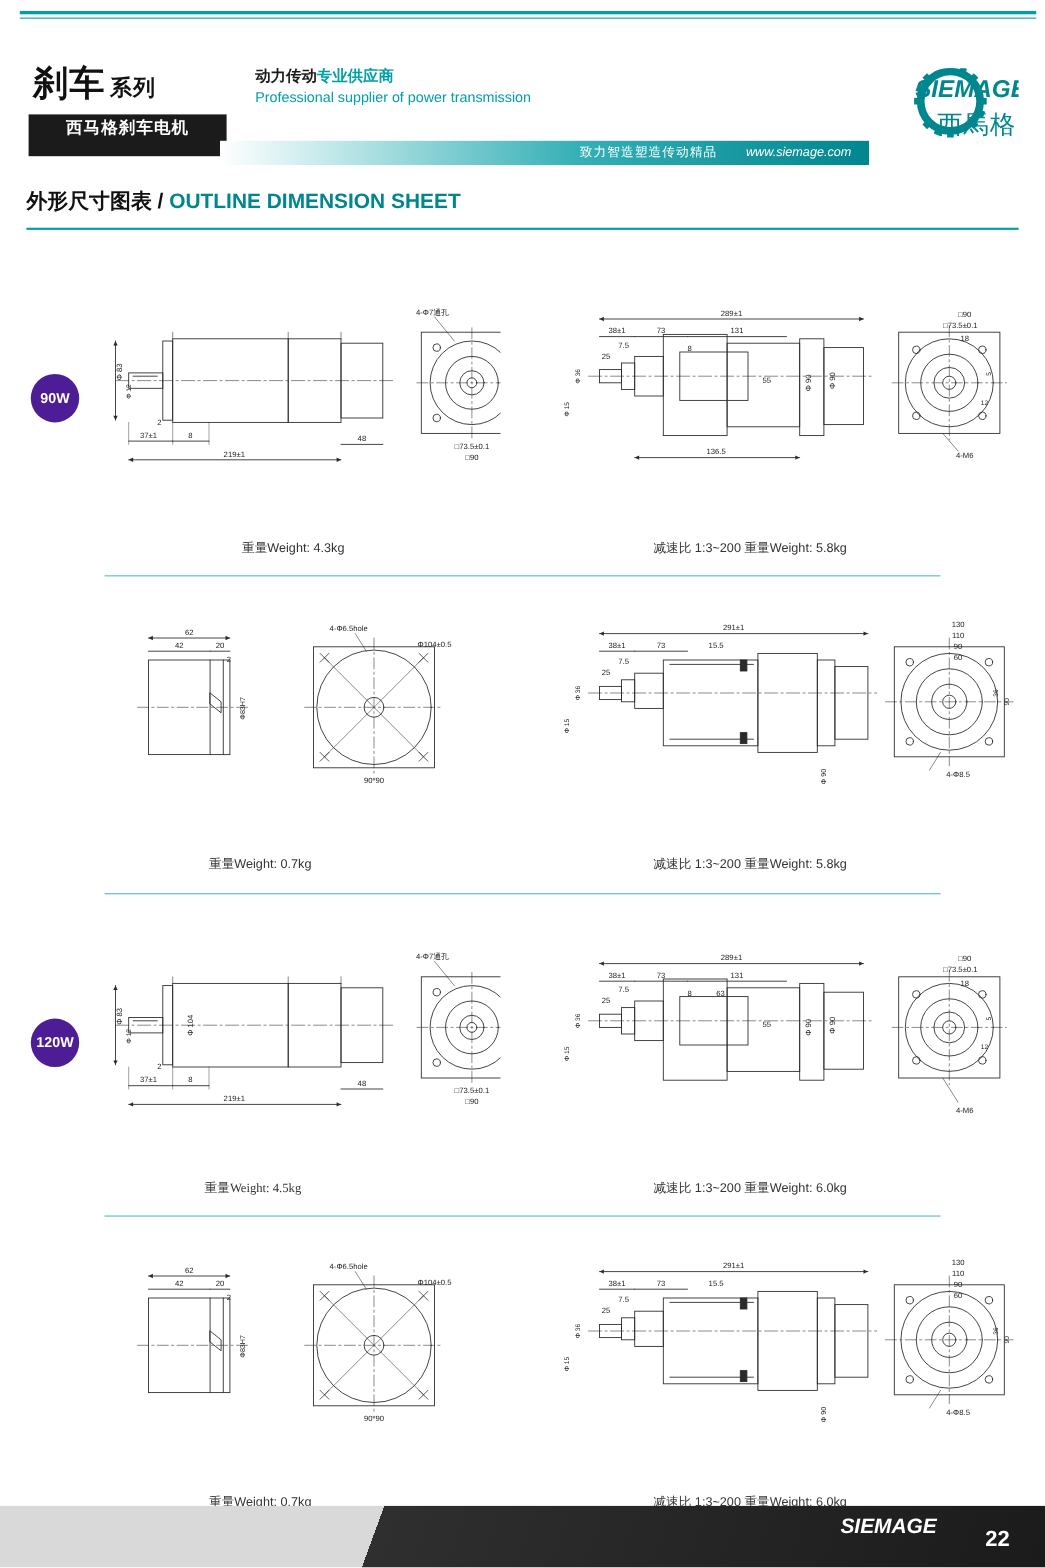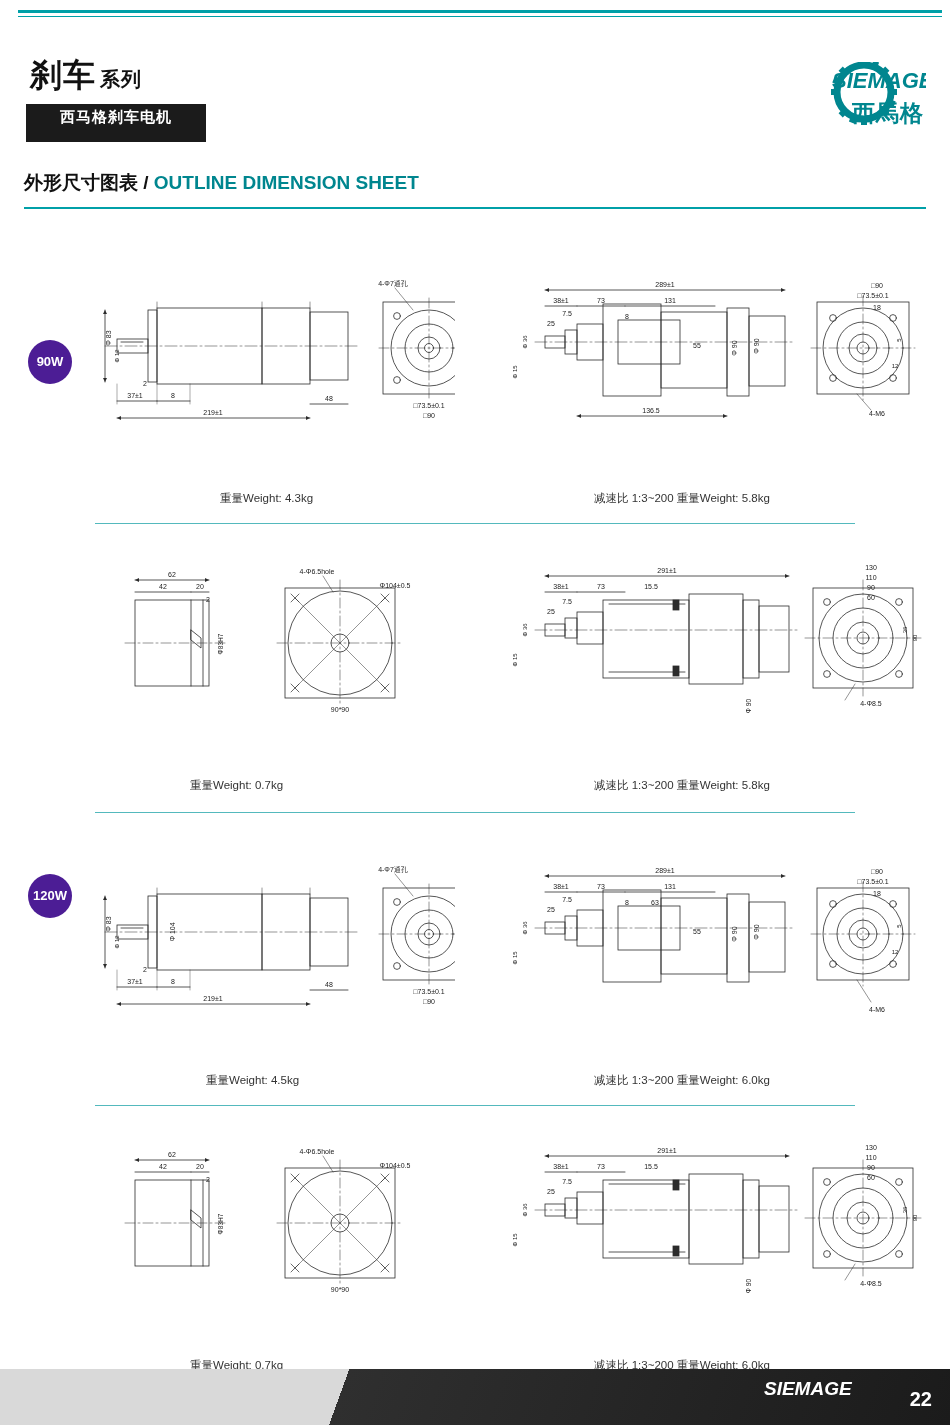--- a/index.html
+++ b/index.html
@@ -46,21 +46,21 @@
     position:absolute;right:16px;top:0;height:22px;line-height:22px;
     color:#ffffff;font-size:11.5px;white-space:nowrap;
   }
   .grad-text .cn{margin-right:26px;letter-spacing:1px;}
   .grad-text .url{font-style:italic;}
 
   
   .logo{position:absolute;right:24px;top:38px;width:190px;height:72px;}
   .logo svg{position:absolute;left:0;top:0;}
   .logo .logo-cn{
-    position:absolute;right:2px;top:36px;font-size:23px;font-weight:bold;color:#00868f;
+    position:absolute;right:2px;top:36px;font-size:23px;font-weight:normal;color:#00868f;
     letter-spacing:1px;
   }
 
   
   .title{
     position:absolute;left:24px;top:170px;
     font-size:19px;font-weight:bold;color:#111;
   }
   .title .en{color:#00868f;}
   .title-rule{position:absolute;left:24px;top:207px;width:902px;height:2px;background:#00a0a8;}
@@ -78,42 +78,53 @@
   .dwg{position:absolute;}
   .dwg svg{display:block;}
 
   
   .footer-bar{
     position:absolute;left:0;bottom:0;width:950px;height:56px;
     background:linear-gradient(110deg,#d9d9d9 0%,#d9d9d9 36%,#2f2f2f 36%,#1b1b1b 100%);
   }
   .footer-logo{position:absolute;right:56px;bottom:20px;}
   .page-num{
-    position:absolute;right:18px;bottom:14px;color:#ffffff;font-size:20px;font-weight:bold;
+    position:absolute;right:32px;bottom:14px;color:#ffffff;font-size:20px;font-weight:bold;
   }
 </style>
 </head>
 <body>
 
 <div class="page">
 
   <div class="top-rule r1"></div>
   <div class="top-rule r2"></div>
 
   <div class="header">
 
     <div class="brand-cn">
       <span>刹车</span><span class="series">系列</span>
     </div>
 
     <div class="brand-bar">
       <span>西马格刹车电机</span>
     </div>
 
-
+    <div class="slogan">
+      <div class="cn">
+        <span>动力传动</span><b>专业供应商</b>
+      </div>
+      <div class="en">Professional supplier of power transmission</div>
+    </div>
+
+    <div class="grad-bar">
+      <div class="grad-text">
+        <span class="cn">致力智造塑造传动精品</span><span class="url">www.siemage.com</span>
+      </div>
+    </div>
 
     <div class="logo">
       <svg width="190" height="72" viewBox="0 0 190 72">
         <g transform="translate(128,30)">
           <g fill="#00868f">
             <circle cx="0" cy="0" r="27" fill="none" stroke="#00868f" stroke-width="7"></circle>
             <g>
               <rect x="-3" y="-33" width="6" height="8"></rect>
               <rect x="-3" y="25" width="6" height="8"></rect>
               <rect x="-33" y="-3" width="8" height="6"></rect>
@@ -363,21 +374,21 @@
         <line x1="350" y1="124" x2="340" y2="140" stroke-width="0.5"></line>
         <text x="366" y="146" text-anchor="middle" stroke="none" fill="#1a1a1a">4-Φ8.5</text>
       </g>
     </svg>
   </div>
 
   <div class="cap" style="left:190px;top:778px;">重量Weight: 0.7kg</div>
   <div class="cap" style="left:594px;top:778px;">减速比 1:3~200  重量Weight: 5.8kg</div>
   <div class="sep" style="top:812px;"></div>
 
-  <div class="badge" style="left:28px;top:874px;">
+  <div class="badge" style="left:28px;top:926px;">
     <span>120W</span>
   </div>
 
   <div class="dwg" style="left:95px;top:862px;">
     <svg width="360" height="180" viewBox="0 0 360 180">
       <g fill="none" stroke="#2b2b2b" stroke-width="0.8" font-family="Liberation Sans, sans-serif" font-size="7" stroke-linecap="round">
         <rect x="62" y="32" width="105" height="76"></rect>
         <rect x="167" y="32" width="48" height="76"></rect>
         <rect x="215" y="36" width="38" height="68"></rect>
         <rect x="53" y="34" width="9" height="72"></rect>
@@ -474,21 +485,21 @@
         <text x="368" y="22" text-anchor="middle" stroke="none" fill="#1a1a1a">□73.5±0.1</text>
         <text x="372" y="34" text-anchor="middle" stroke="none" fill="#1a1a1a">18</text>
         <text x="396" y="64" transform="rotate(-90 396,64)" text-anchor="middle" stroke="none" fill="#1a1a1a" font-size="6">5</text>
         <text x="390" y="92" text-anchor="middle" stroke="none" fill="#1a1a1a" font-size="6">12</text>
         <line x1="352" y1="118" x2="366" y2="140" stroke-width="0.5"></line>
         <text x="372" y="150" text-anchor="middle" stroke="none" fill="#1a1a1a">4-M6</text>
       </g>
     </svg>
   </div>
 
-  <div class="cap" style="left:206px;top:1073px;">重量Weight: 4.5kg</div>
+  <div class="cap" style="left:186px;top:1073px;font-family:Liberation Serif, serif;">重量Weight: 4.5kg</div>
   <div class="cap" style="left:594px;top:1073px;">减速比 1:3~200  重量Weight: 6.0kg</div>
   <div class="sep" style="top:1105px;"></div>
 
   <div class="dwg" style="left:95px;top:1140px;">
     <svg width="360" height="180" viewBox="0 0 360 180">
       <g fill="none" stroke="#2b2b2b" stroke-width="0.8" font-family="Liberation Sans, sans-serif" font-size="7" stroke-linecap="round">
         <rect x="40" y="40" width="74" height="86"></rect>
         <line x1="96" y1="40" x2="96" y2="126"></line>
         <line x1="108" y1="40" x2="108" y2="126"></line>
         <path d="M96 70 l10 8 v10 l-10 -8 z"></path>

